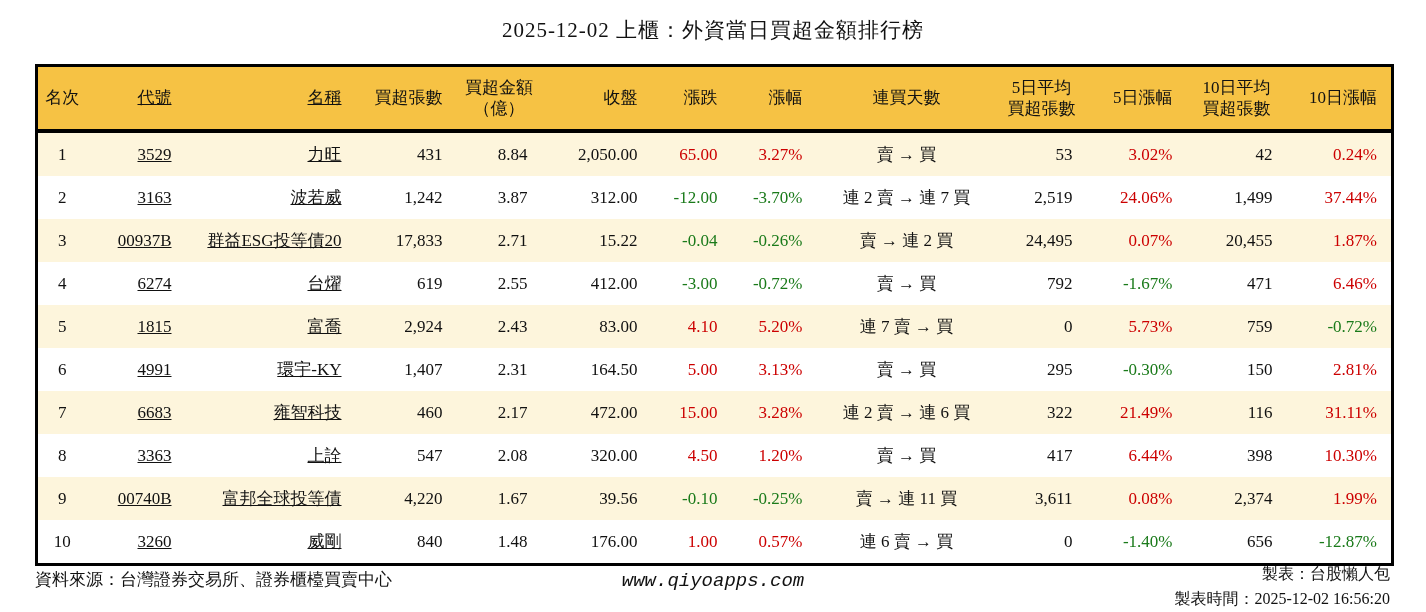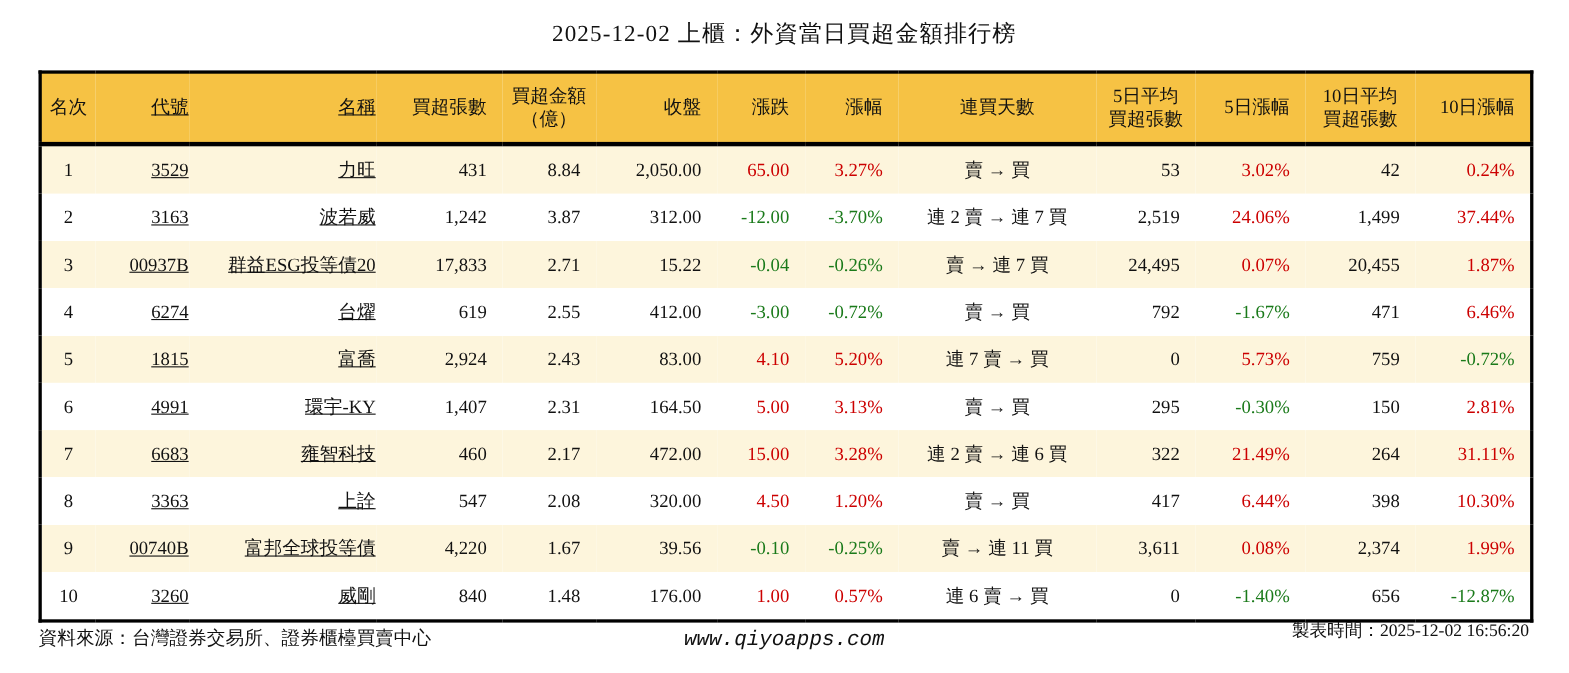--- a/index.html
+++ b/index.html
@@ -152,21 +152,21 @@
       </tr>
       <tr>
         <td class="c-center">3</td>
         <td class="c-left">00937B</td>
         <td class="c-left">群益ESG投等債20</td>
         <td class="c-right">17,833</td>
         <td class="c-right">2.71</td>
         <td class="c-right">15.22</td>
         <td class="c-right down">-0.04</td>
         <td class="c-right down">-0.26%</td>
-        <td class="c-center">賣 → 連 7 買</td>
+        <td class="c-center">賣 → 連 2 買</td>
         <td class="c-right">24,495</td>
         <td class="c-right up">0.07%</td>
         <td class="c-right">20,455</td>
         <td class="c-right up">1.87%</td>
       </tr>
       <tr>
         <td class="c-center">4</td>
         <td class="c-left">6274</td>
         <td class="c-left">台燿</td>
         <td class="c-right">619</td>
@@ -215,21 +215,21 @@
         <td class="c-left">6683</td>
         <td class="c-left">雍智科技</td>
         <td class="c-right">460</td>
         <td class="c-right">2.17</td>
         <td class="c-right">472.00</td>
         <td class="c-right up">15.00</td>
         <td class="c-right up">3.28%</td>
         <td class="c-center">連 2 賣 → 連 6 買</td>
         <td class="c-right">322</td>
         <td class="c-right up">21.49%</td>
-        <td class="c-right">264</td>
+        <td class="c-right">116</td>
         <td class="c-right up">31.11%</td>
       </tr>
       <tr>
         <td class="c-center">8</td>
         <td class="c-left">3363</td>
         <td class="c-left">上詮</td>
         <td class="c-right">547</td>
         <td class="c-right">2.08</td>
         <td class="c-right">320.00</td>
         <td class="c-right up">4.50</td>
@@ -269,14 +269,15 @@
         <td class="c-right down">-1.40%</td>
         <td class="c-right">656</td>
         <td class="c-right down">-12.87%</td>
       </tr>
     </tbody>
 </table>
 
 <div class="footer-source">資料來源：台灣證券交易所、證券櫃檯買賣中心</div>
 <div class="footer-site">www.qiyoapps.com</div>
 <div class="footer-credits">
+  <div>製表：台股懶人包</div>
   <div>製表時間：2025-12-02 16:56:20</div>
 </div>
 
 </body></html>

